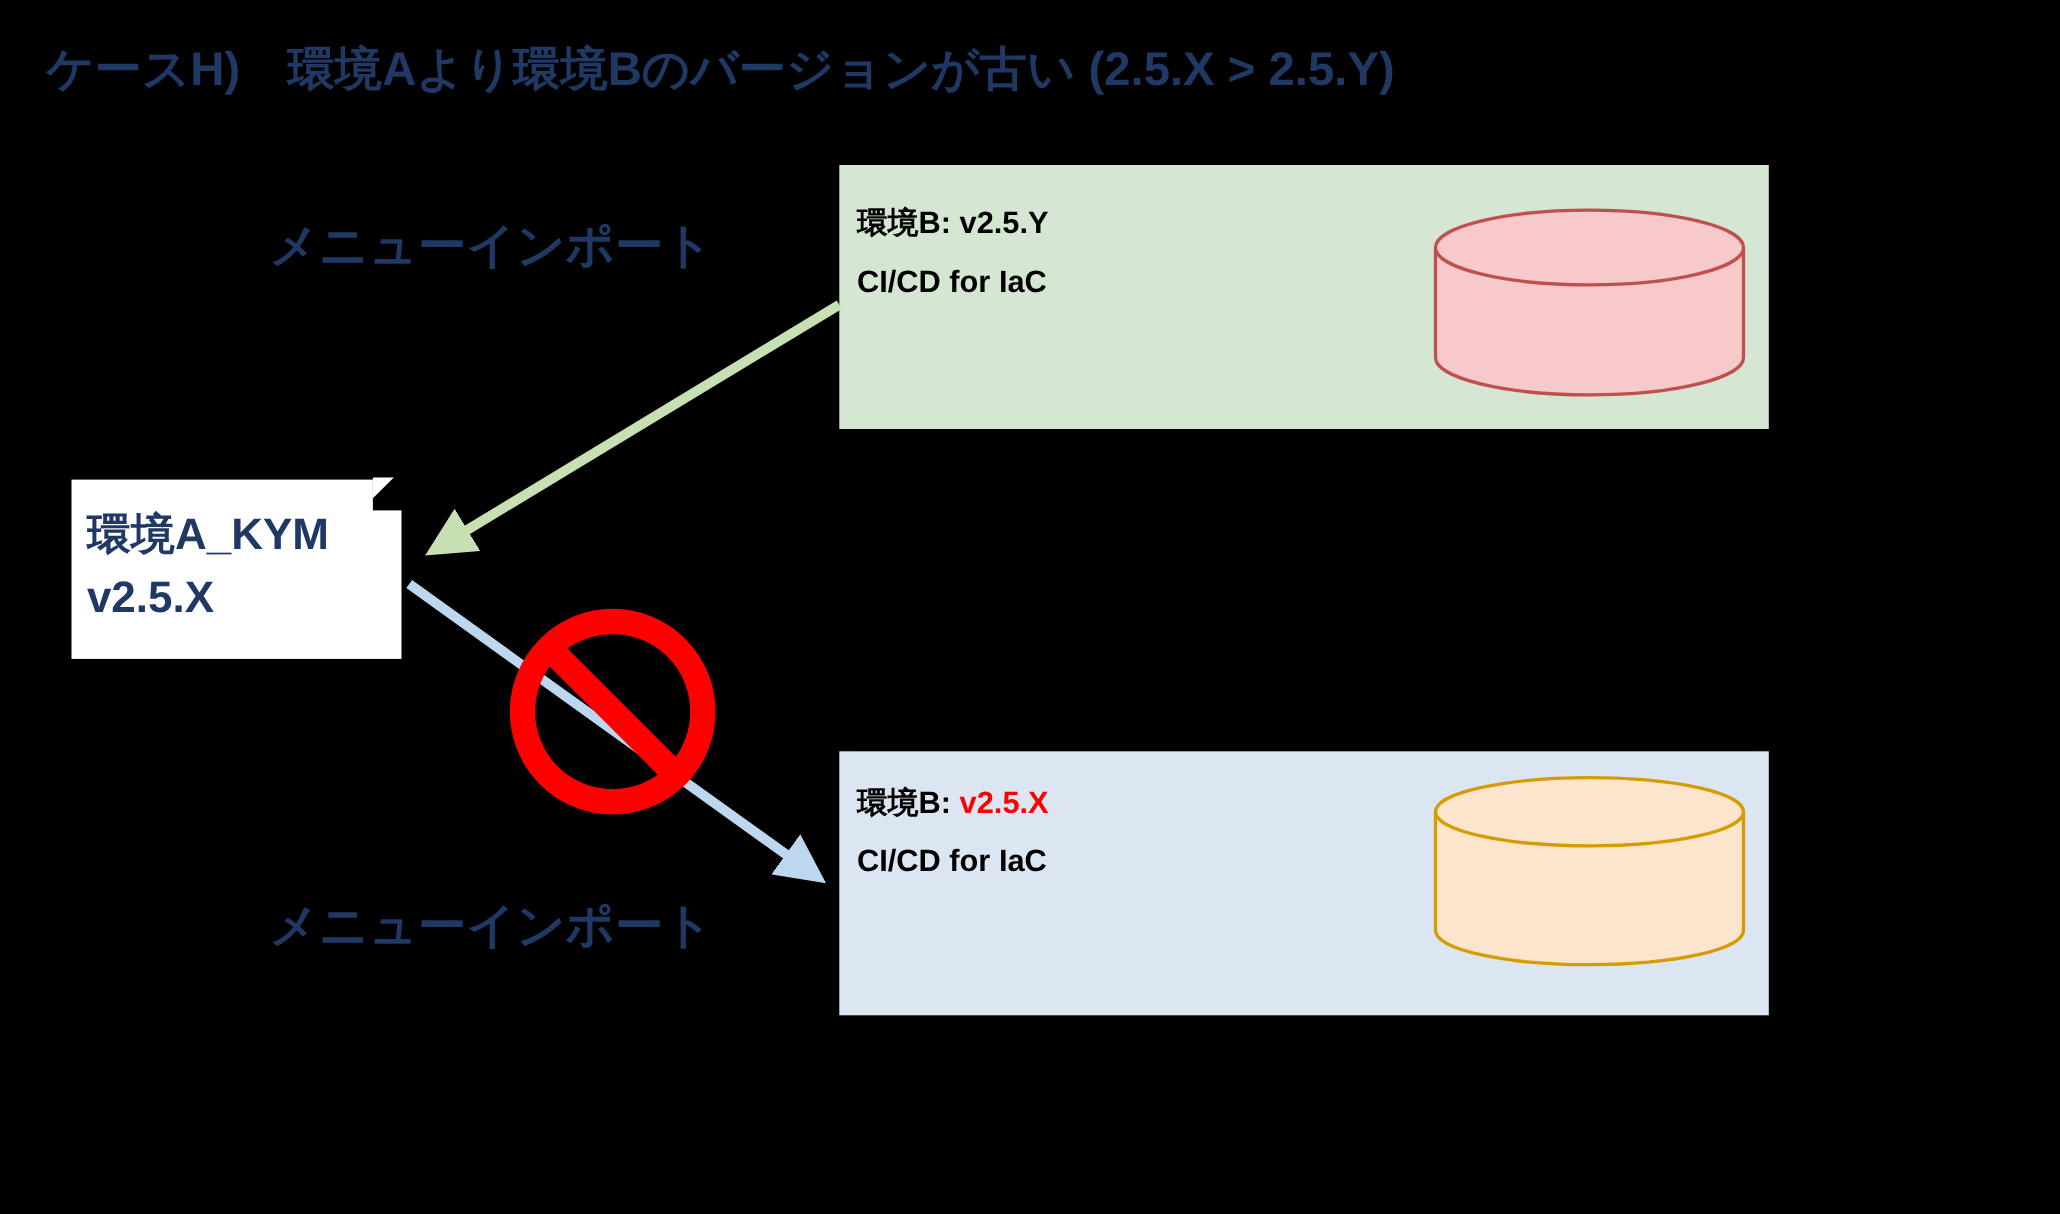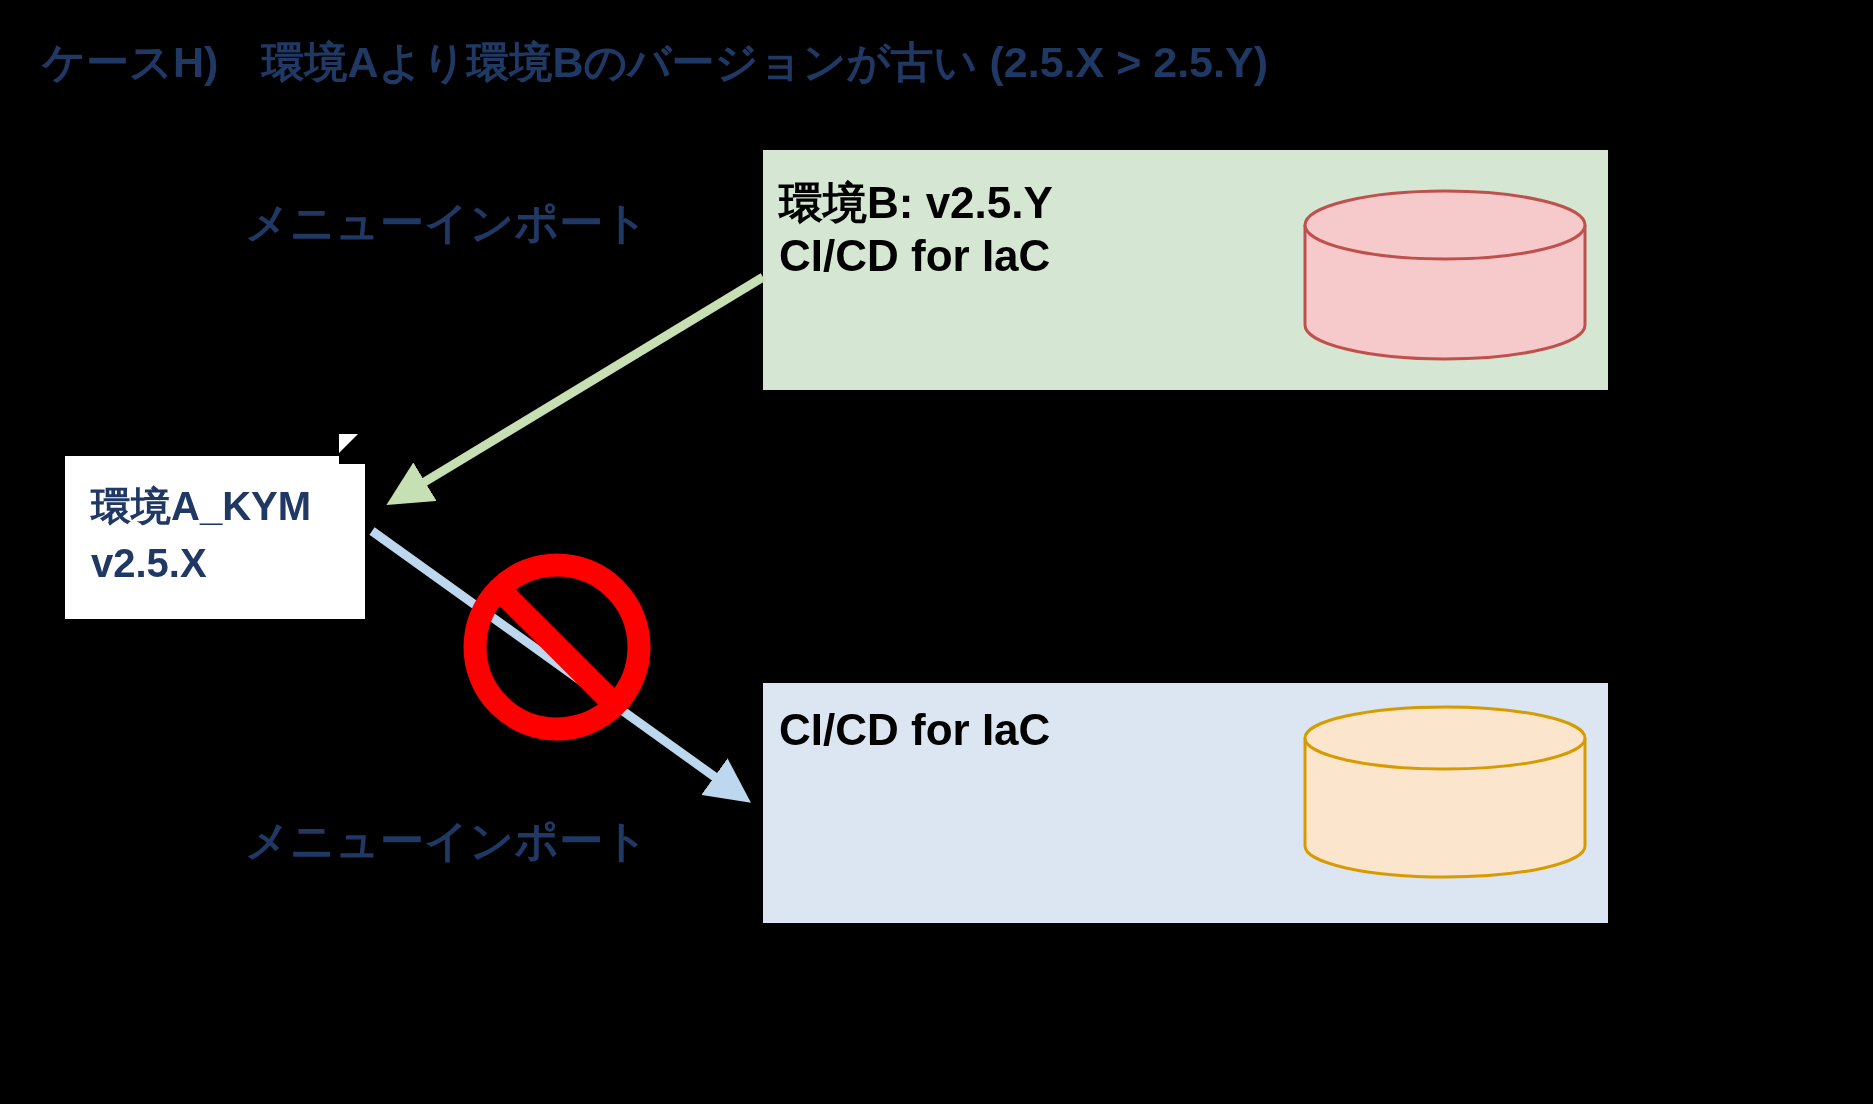--- a/index.html
+++ b/index.html
@@ -45,27 +45,27 @@
     background: var(--green_box, #d5e7d2);
     padding: 26px 0 0 16px;
   }
   .box-blue {
     left: 723px; top: 683px;
     width: 845px; height: 240px;
     background: var(--blue_box, #dbe6f2);
     padding: 20px 0 0 16px;
   }
   .box-white {
-    left: 25px; top: 456px;
+    left: 25px; top: 436px;
     width: 300px; height: 163px;
     background: var(--white_box, #ffffff);
-    padding: 22px 0 0 26px;
+    padding: 22px 0 0 14px;
   }
   .box .line {
-    font-size: 44px;
+    font-size: 28px;
     font-weight: 700;
     color: var(--text_black, #000000);
     line-height: 53px;
     white-space: nowrap;
   }
   .box-white .line {
     font-size: 40px;
     color: var(--navy, #1f3864);
     line-height: 57px;
   }
@@ -99,20 +99,21 @@
 
   <div class="flow-label label-export">メニューインポート</div>
   <div class="flow-label label-import">メニューインポート</div>
 
   <div class="box box-green">
     <div class="line">環境B: v2.5.Y</div>
     <div class="line">CI/CD for IaC</div>
   </div>
 
   <div class="box box-blue">
+    <div class="line"><span>環境B: </span><span class="red-text">v2.5.X</span></div>
     <div class="line">CI/CD for IaC</div>
   </div>
 
   <div class="box box-white">
     <div class="line">環境A_KYM</div>
     <div class="line">v2.5.X</div>
   </div>
 
   <svg class="overlay" viewBox="0 0 1873 1104" xmlns="http://www.w3.org/2000/svg">
     <defs>

